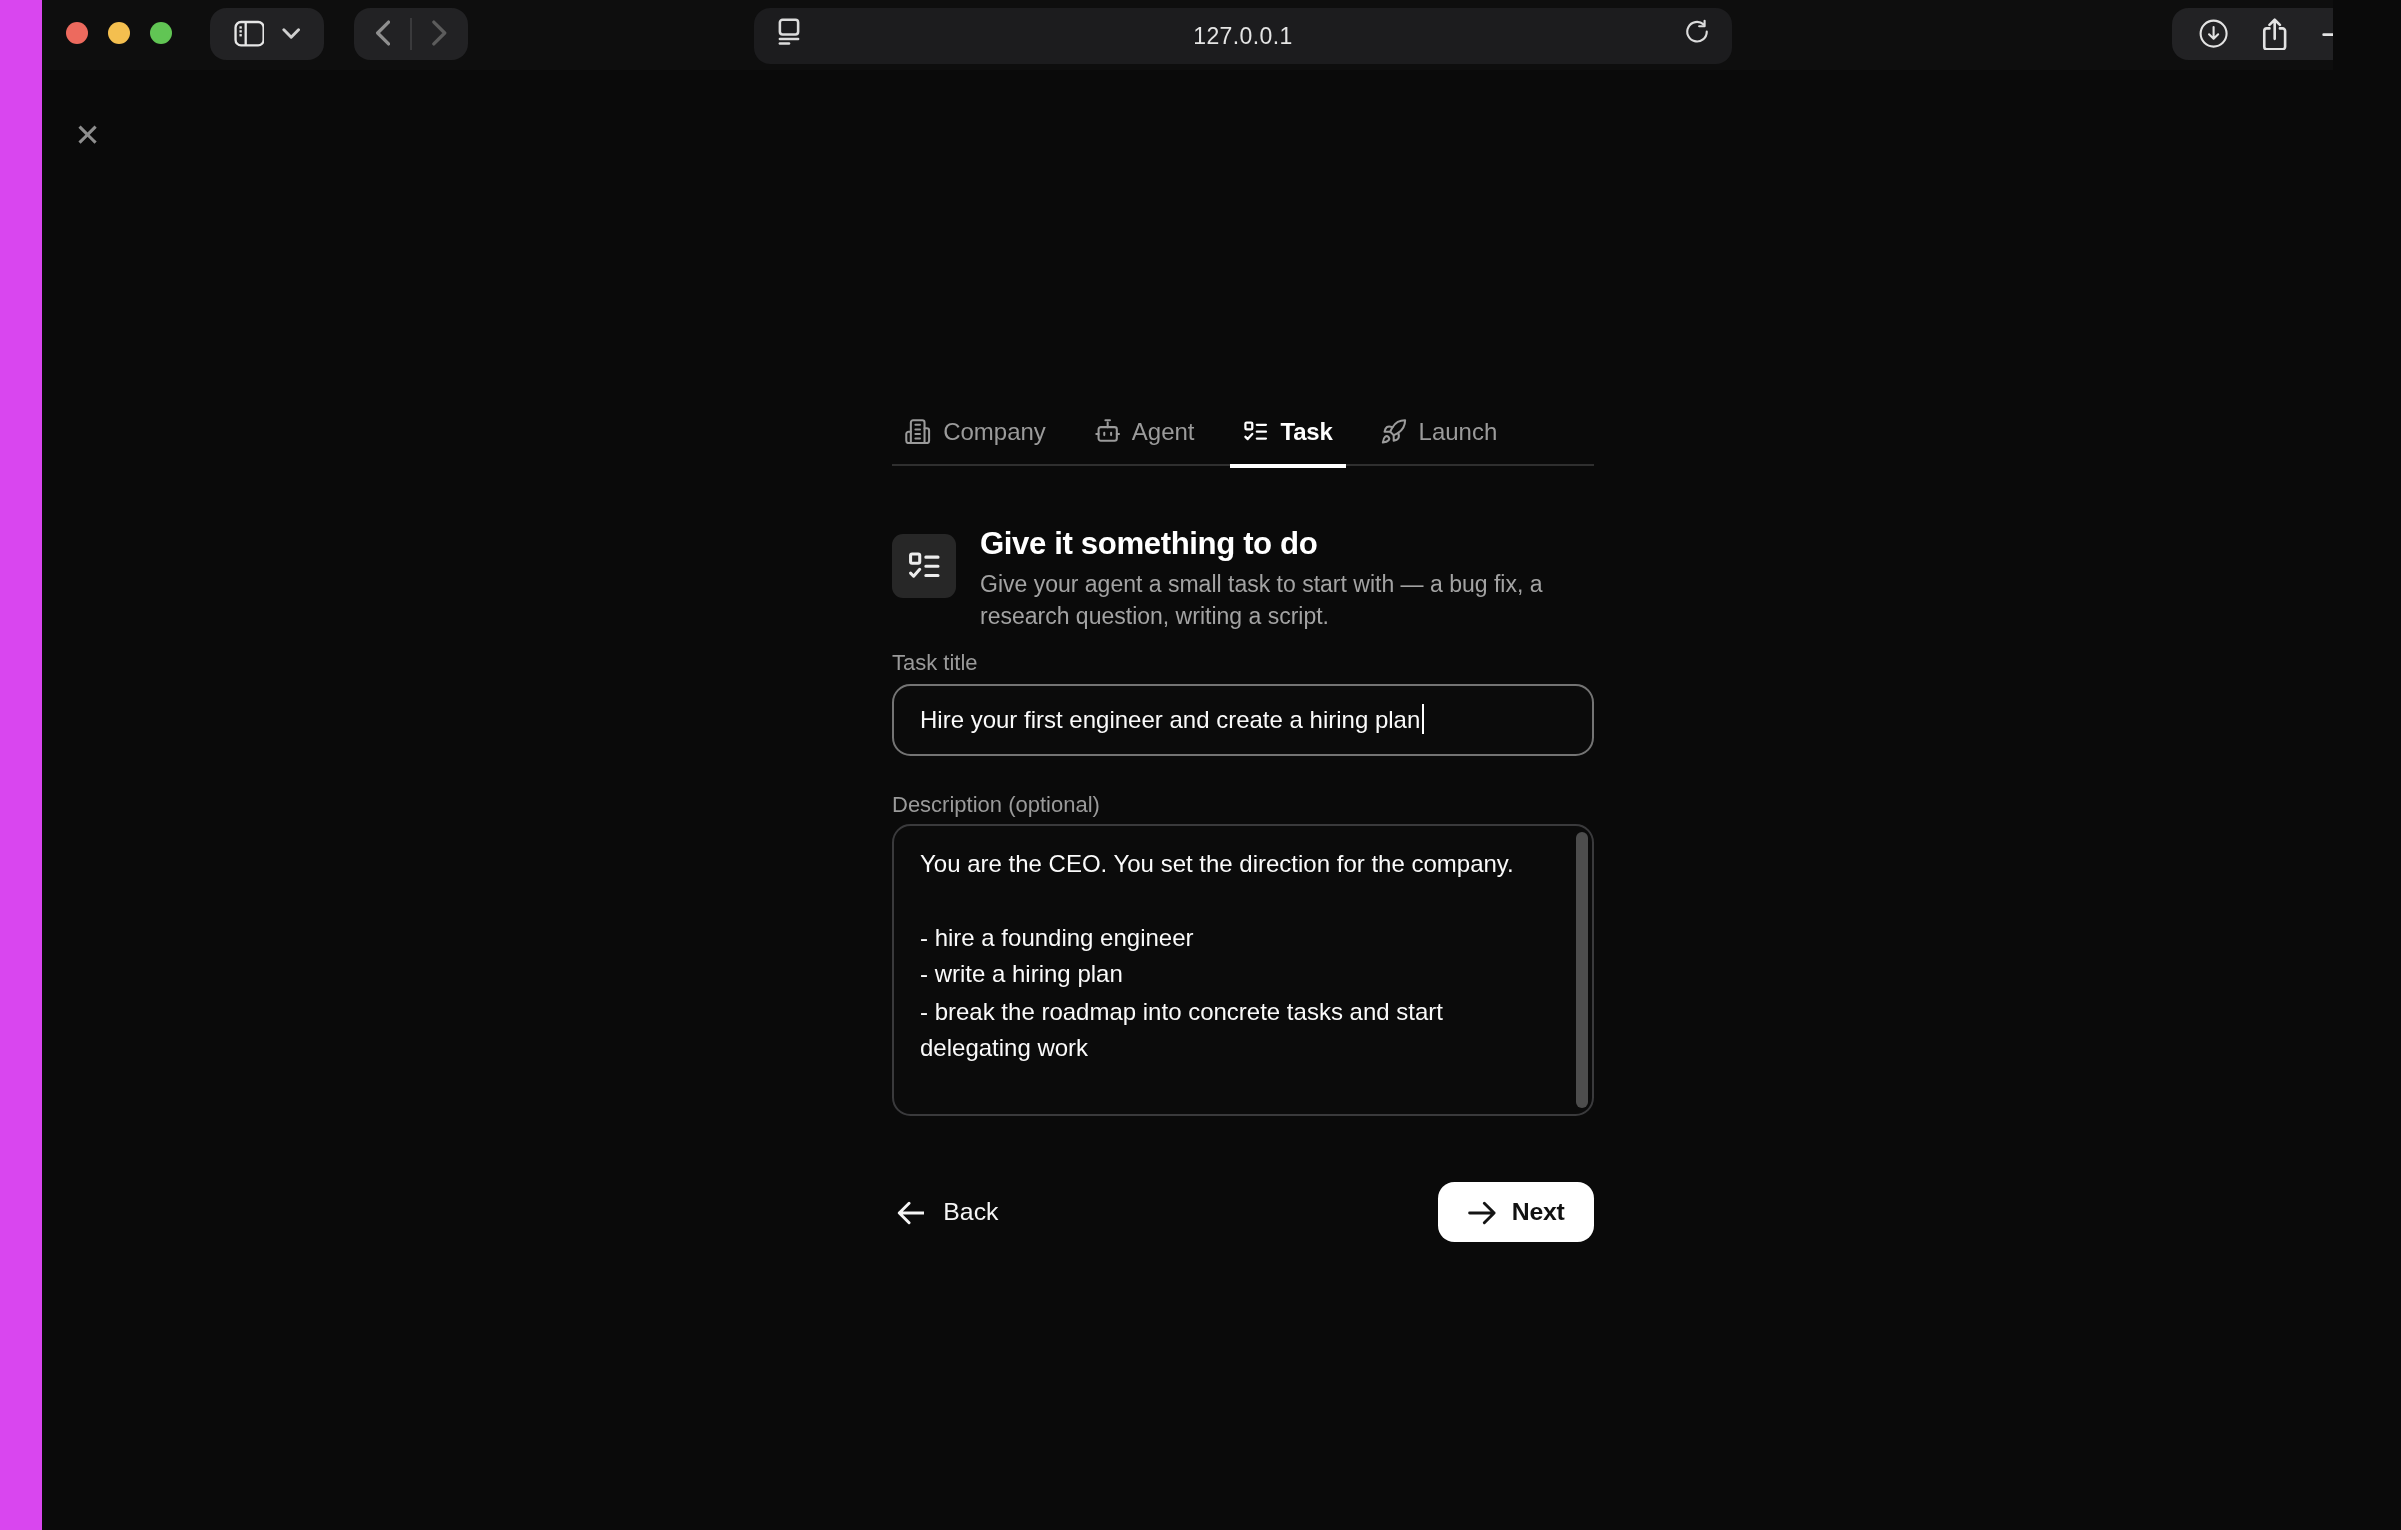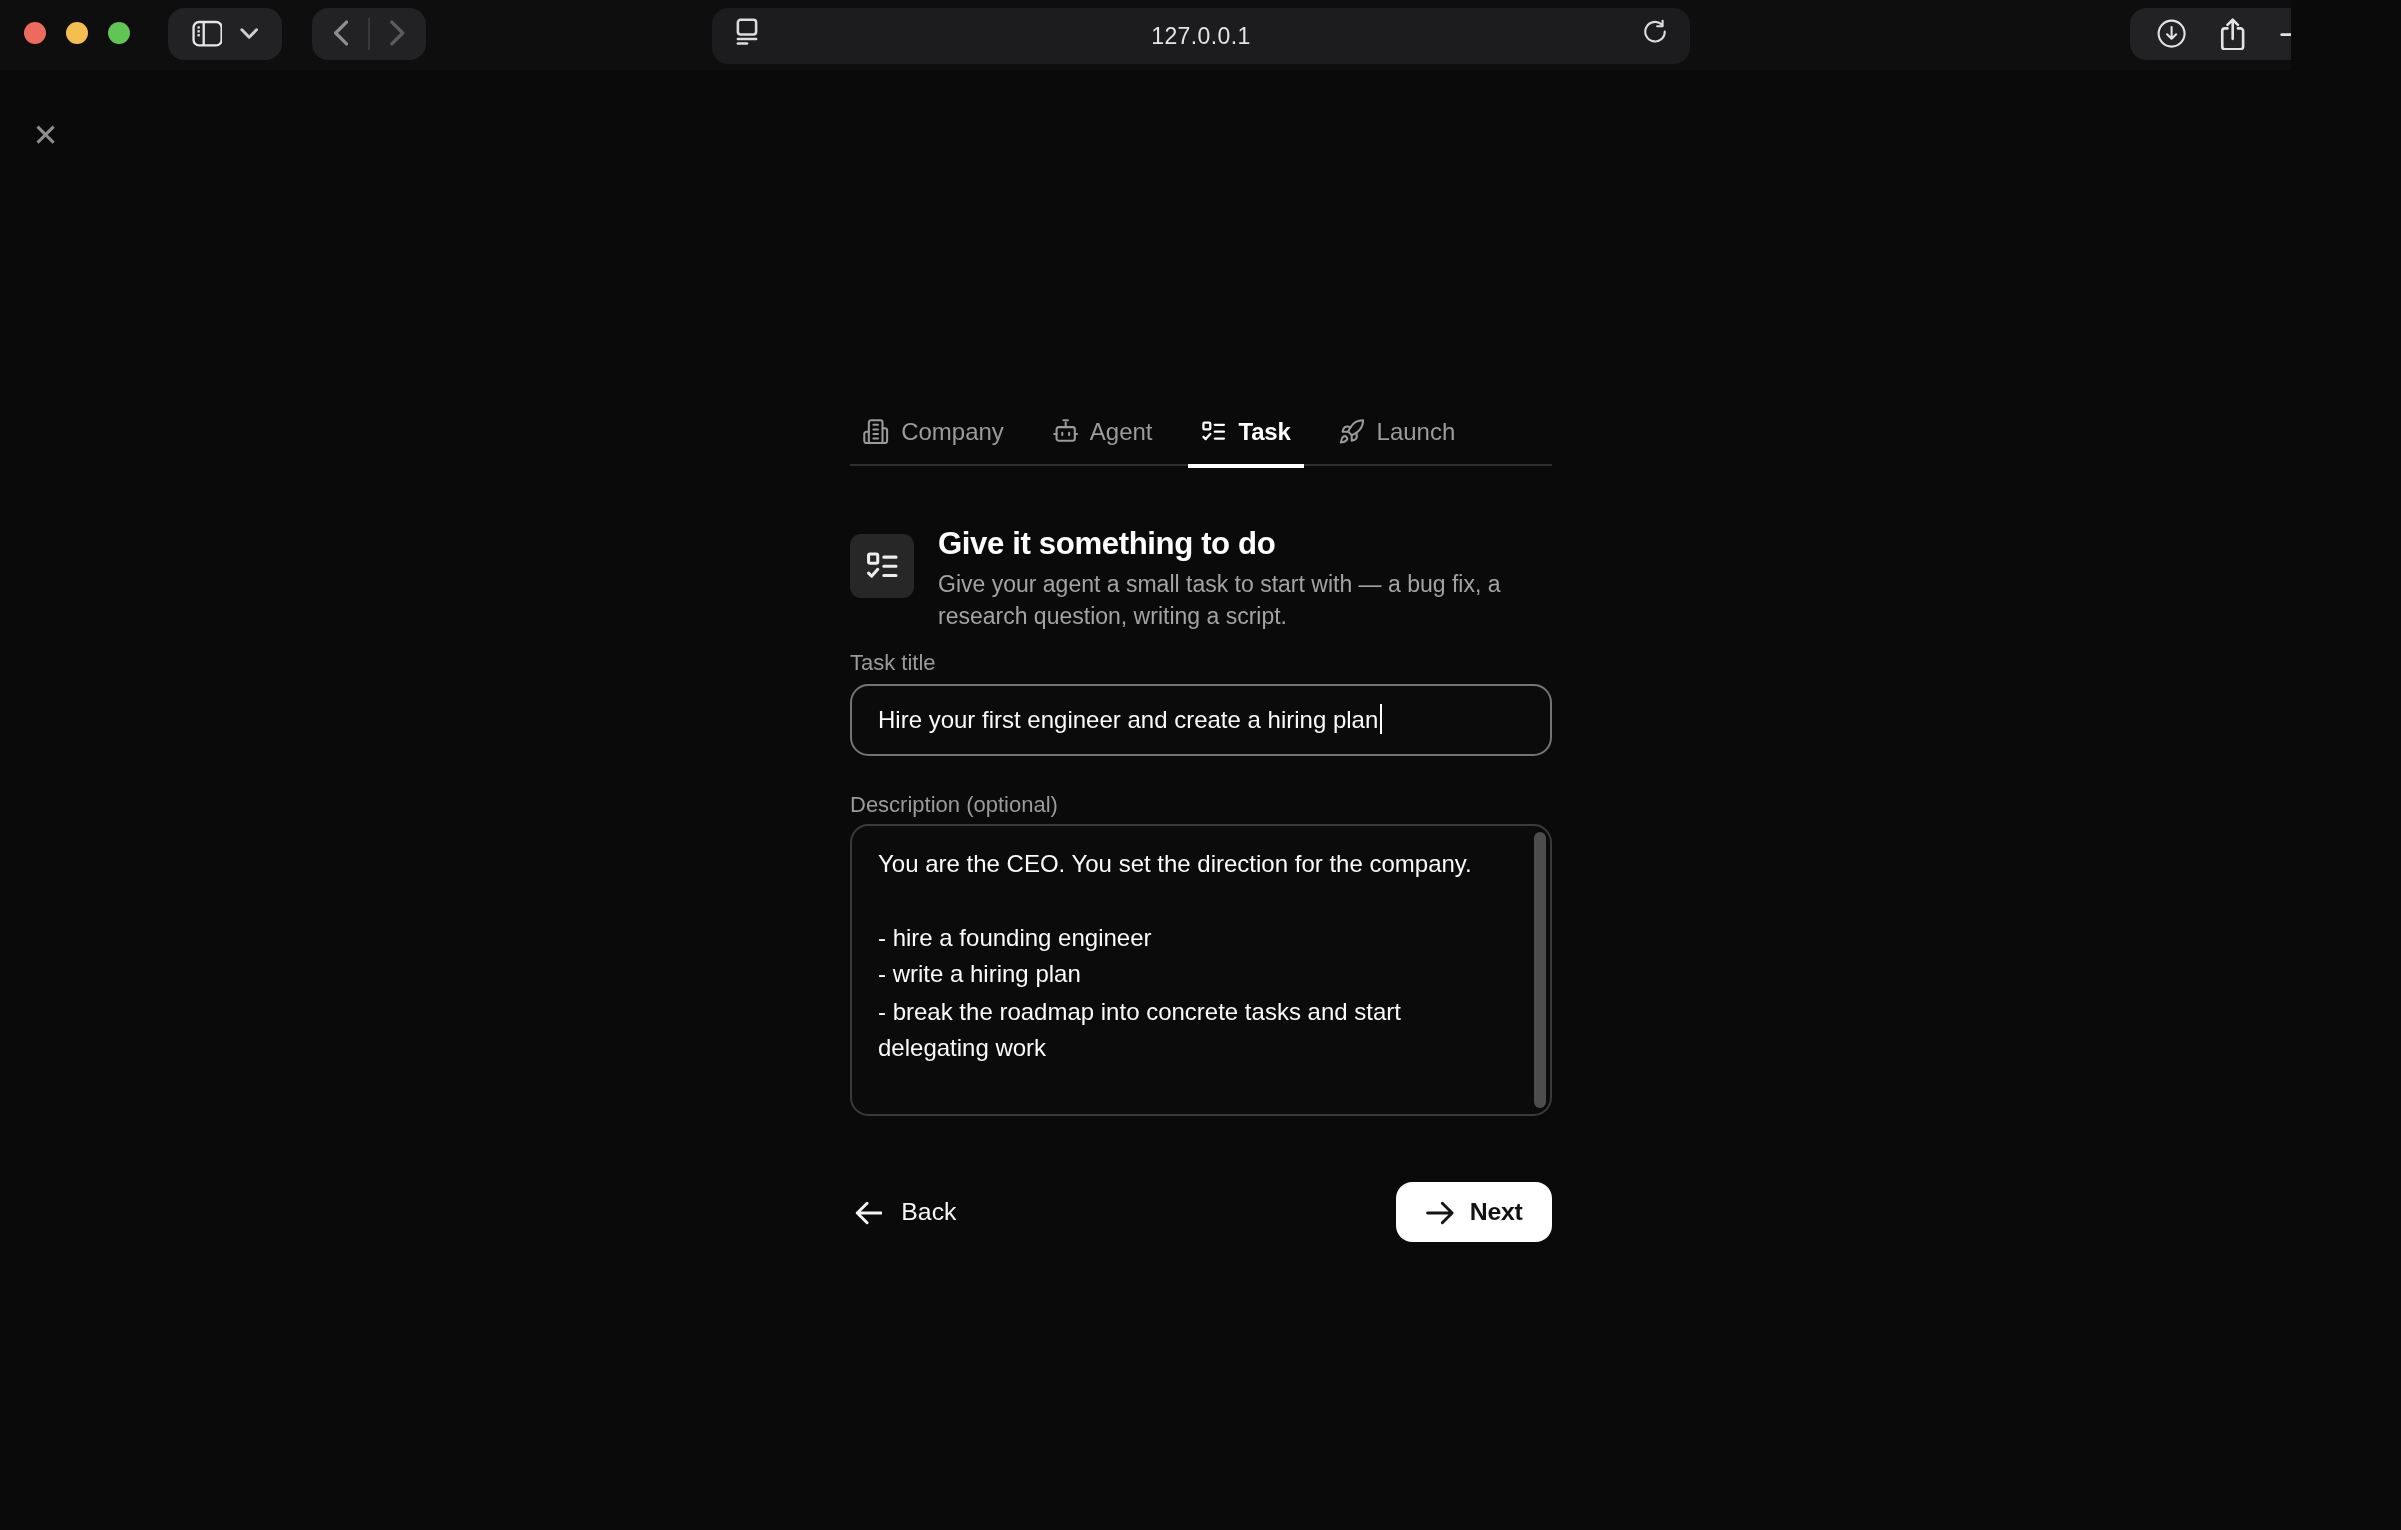--- a/index.html
+++ b/index.html
@@ -1,16 +1,16 @@
 <!DOCTYPE html>
 <html style="font-size:14.7px"><head>
 <meta charset="utf-8">
 <style>
   html,body{margin:0;padding:0;background:#0a0a0a;}
-  .viewport{position:relative;width:2291px;height:1531px;overflow:hidden;background:#d946ef;}
+  .viewport{position:relative;width:2291px;height:1531px;overflow:hidden;background:#d946ef;padding-left:42px;}
   .scale{position:relative;width:1201px;height:765px;transform:scale(2);transform-origin:0 0;
          font-family:"Liberation Sans",sans-serif;color:#fff;}
 
   
   .toolbar{position:absolute;top:0;left:0;width:1201px;height:35px;background:#0e0e0e;}
   .tl{position:absolute;top:11px;width:11px;height:11px;border-radius:50%;}
   .pill{position:absolute;top:3.7px;height:26.6px;background:#222224;border-radius:8.2px;
         display:flex;align-items:center;justify-content:center;}
   .pill svg{display:block;}
   .sidebar-pill{left:84px;width:57px;gap:9.2px;}

